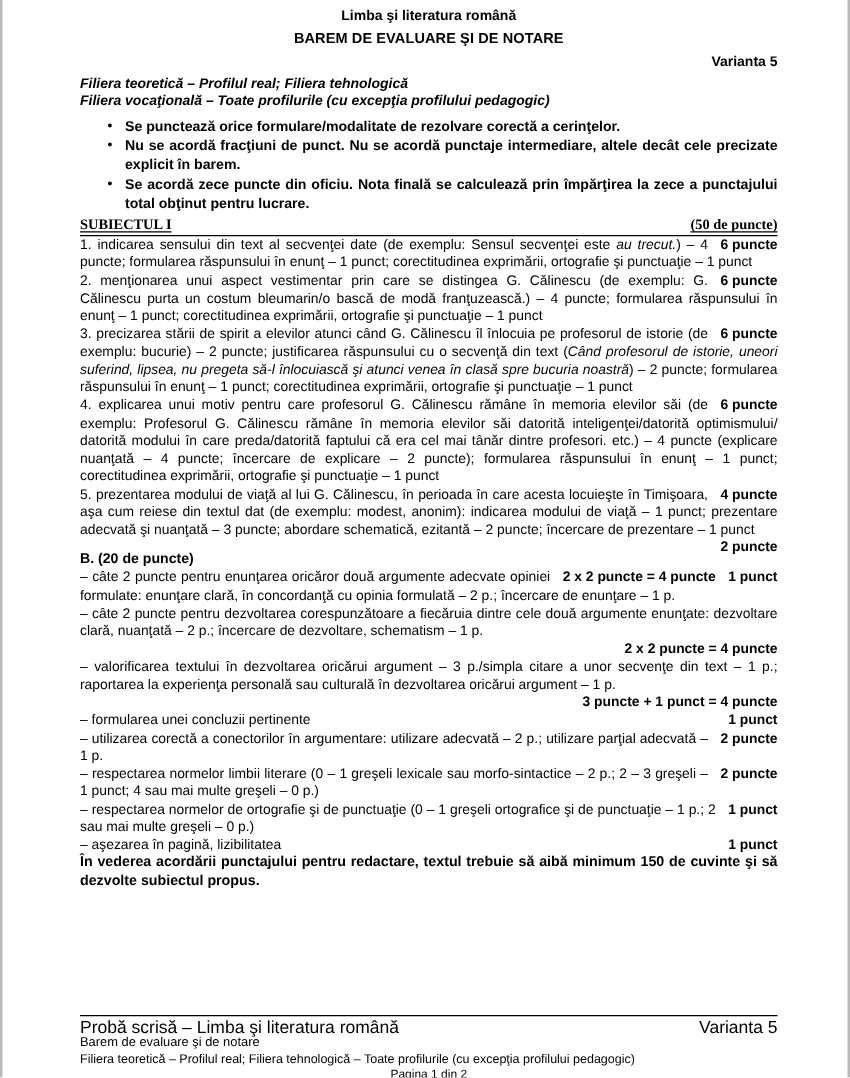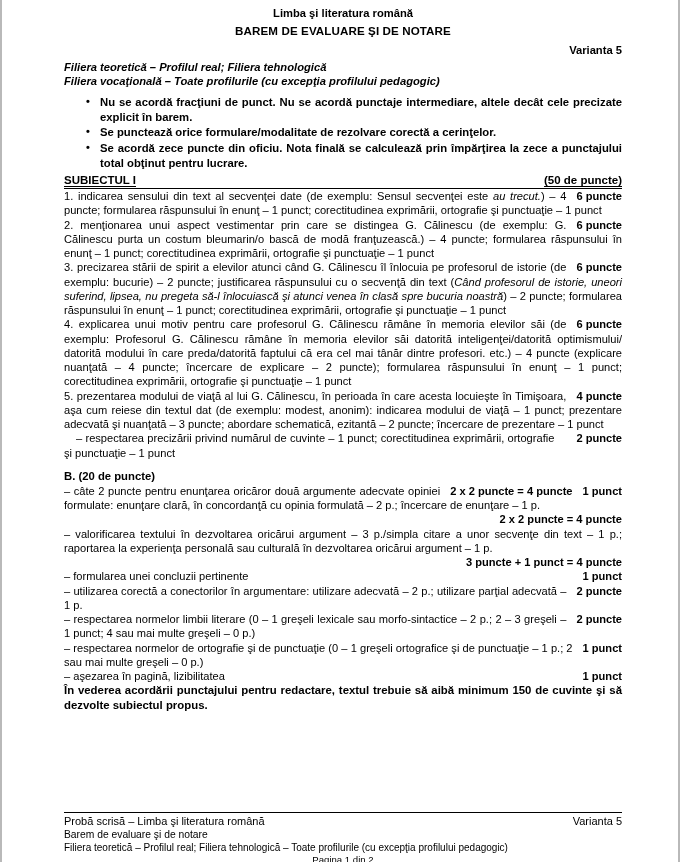--- a/index.html
+++ b/index.html
@@ -83,20 +83,21 @@
     margin-top: 2px;
     display: flex;
     justify-content: space-between;
     font-size: 11.5px;
     font-weight: bold;
     text-decoration: underline;
     text-underline-offset: 2px;
     line-height: 15px;
     border-bottom: 1.4px solid #000;
     padding-bottom: 0px;
+    font-family: Liberation Serif, serif;
   }
   .sec-head {
     font-size: 11.3px;
     font-weight: bold;
     line-height: 15px;
     margin-top: 1px;
   }
   .item {
     font-size: 11.1px;
     line-height: 14.25px;
@@ -128,21 +129,21 @@
     position: absolute;
     left: 62px;
     top: 812px;
     width: 558px;
     border-top: 1.3px solid #000;
     padding-top: 2px;
   }
   .foot-row {
     display: flex;
     justify-content: space-between;
-    font-size: 11px;
+    font-size: 14px;
     line-height: 13.4px;
   }
   .foot-line {
     font-size: 10.3px;
     line-height: 13.4px;
   }
   .foot-ital {
     font-size: 10px;
     line-height: 12.6px;
   }
@@ -160,22 +161,22 @@
   <div class="content">
 
     <div class="title-line">Limba şi literatura română</div>
     <div class="title-sub">BAREM DE EVALUARE ŞI DE NOTARE</div>
     <div class="variant">Varianta 5</div>
 
     <div class="filiera">Filiera teoretică – Profilul real; Filiera tehnologică</div>
     <div class="filiera">Filiera vocaţională – Toate profilurile (cu excepţia profilului pedagogic)</div>
 
     <ul class="rules">
+      <li>Se punctează orice formulare/modalitate de rezolvare corectă a cerinţelor.</li>
       <li>Nu se acordă fracţiuni de punct. Nu se acordă punctaje intermediare, altele decât cele precizate explicit în barem.</li>
-      <li>Se punctează orice formulare/modalitate de rezolvare corectă a cerinţelor.</li>
       <li>Se acordă zece puncte din oficiu. Nota finală se calculează prin împărţirea la zece a punctajului total obţinut pentru lucrare.</li>
     </ul>
 
     <div class="subject-head">
       <span>SUBIECTUL I</span>
       <span>(50 de puncte)</span>
     </div>
 
 
     <div class="item">
@@ -192,35 +193,38 @@
 
     <div class="item">
       <span class="pts">6 puncte</span><span>4. explicarea unui motiv pentru care profesorul G. Călinescu rămâne în memoria elevilor săi (de exemplu: Profesorul G. Călinescu rămâne în memoria elevilor săi datorită inteligenţei/datorită optimismului/ datorită modului în care preda/datorită faptului că era cel mai tânăr dintre profesori. etc.) – 4 puncte (explicare nuanţată – 4 puncte; încercare de explicare – 2 puncte); formularea răspunsului în enunţ – 1 punct; corectitudinea exprimării, ortografie şi punctuaţie – 1 punct</span>
     </div>
 
     <div class="item">
       <span class="pts">4 puncte</span><span>5. prezentarea modului de viaţă al lui G. Călinescu, în perioada în care acesta locuieşte în Timişoara, aşa cum reiese din textul dat (de exemplu: modest, anonim): indicarea modului de viaţă – 1 punct; prezentare adecvată şi nuanţată – 3 puncte; abordare schematică, ezitantă – 2 puncte; încercare de prezentare – 1 punct</span>
     </div>
 
     <div class="item indent-dash">
-      <span class="pts">2 puncte</span><span>– respectarea precizării privind numărul de cuvinte – 1 punct; corectitudinea exprimării, ortografie şi punctuaţie – 1 punct</span>
+      <span class="pts">2 puncte</span>
     </div>
 
     <div class="spacer-b"></div>
 
     <div class="sec-head">B. (20 de puncte)</div>
 
     <div class="item nojust">
       <span class="pts">1 punct</span>
     </div>
 
     <div class="item">
       <span class="pts">2 x 2 puncte = 4 puncte</span><span>– câte 2 puncte pentru enunţarea oricăror două argumente adecvate opiniei formulate: enunţare clară, în concordanţă cu opinia formulată – 2 p.; încercare de enunţare – 1 p.</span>
     </div>
 
+    <div class="item">
+      <span>– câte 2 puncte pentru dezvoltarea corespunzătoare a fiecăruia dintre cele două argumente enunţate: dezvoltare clară, nuanţată – 2 p.; încercare de dezvoltare, schematism – 1 p.</span>
+    </div>
     <div class="rightpts">2 x 2 puncte = 4 puncte</div>
 
     <div class="item">
       <span>– valorificarea textului în dezvoltarea oricărui argument – 3 p./simpla citare a unor secvenţe din text – 1 p.; raportarea la experienţa personală sau culturală în dezvoltarea oricărui argument – 1 p.</span>
     </div>
     <div class="rightpts">3 puncte + 1 punct = 4 puncte</div>
 
     <div class="item nojust">
       <span class="pts">1 punct</span><span>– formularea unei concluzii pertinente</span>
     </div>

